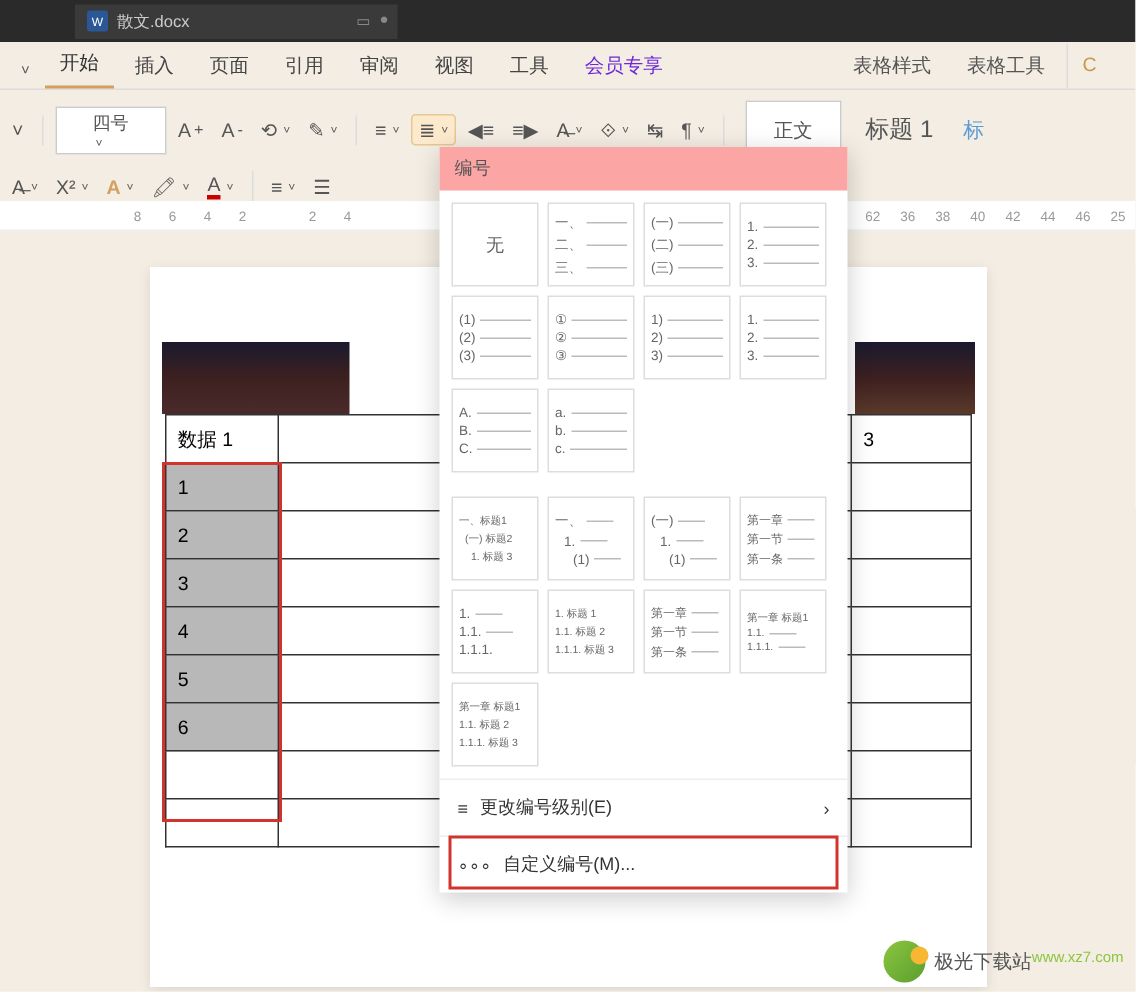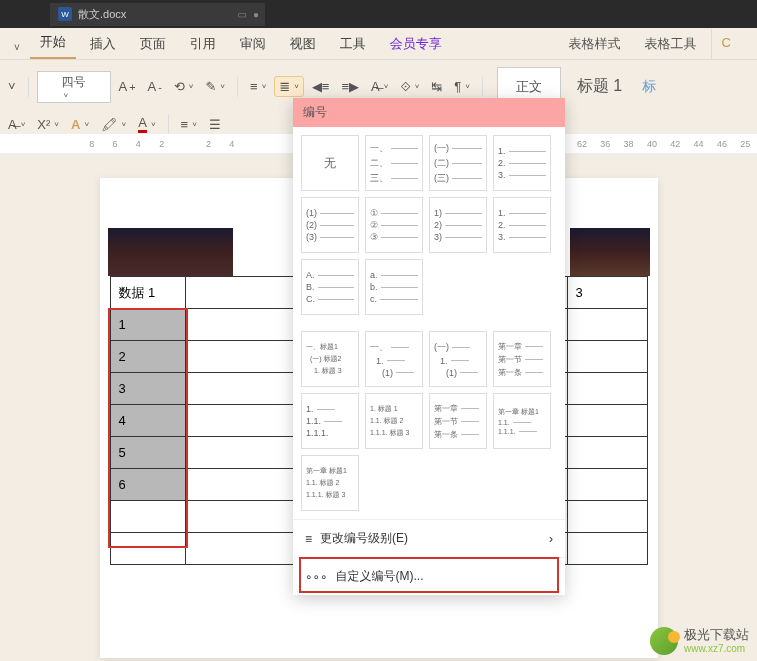--- a/index.html
+++ b/index.html
@@ -59,21 +59,21 @@
 .num-cell .line { display: flex; align-items: center; gap: 3px; }
 .num-cell .bar { flex: 1; height: 1px; background: #bbb; }
 .num-cell .bar-short { width: 18px; height: 1px; background: #bbb; }
 .num-footer-item { padding: 10px 12px; display: flex; align-items: center; gap: 8px; font-size: 12px; color: #333; border-top: 1px solid #eee; }
 .custom-box { position: absolute; border: 2px solid #d0342c; pointer-events: none; }
 
 
 .watermark { position: absolute; bottom: 6px; right: 8px; display: flex; align-items: center; gap: 6px; font-size: 12px; color: #7aa33a; z-index: 200; }
 .wm-icon { width: 28px; height: 28px; border-radius: 50%; background: linear-gradient(135deg,#8cc63f,#5a9e2e); position: relative; }
 .wm-icon::after { content: ""; position: absolute; right: -2px; top: 4px; width: 12px; height: 12px; border-radius: 50%; background: #f7b733; }
-.wm-text { display: flex; flex-direction: column; line-height: 1.2; }
+.wm-text { display: flex; flex-direction: row; line-height: 1.2; }
 .wm-cn { color: #555; font-size: 13px; }
 .wm-url { color: #8cc63f; font-size: 10px; }
 </style>
 </head>
 <body>
 
 <div class="tabbar">
   <div class="doctab">
     <span class="icon">W</span>
     <span>散文.docx</span>

